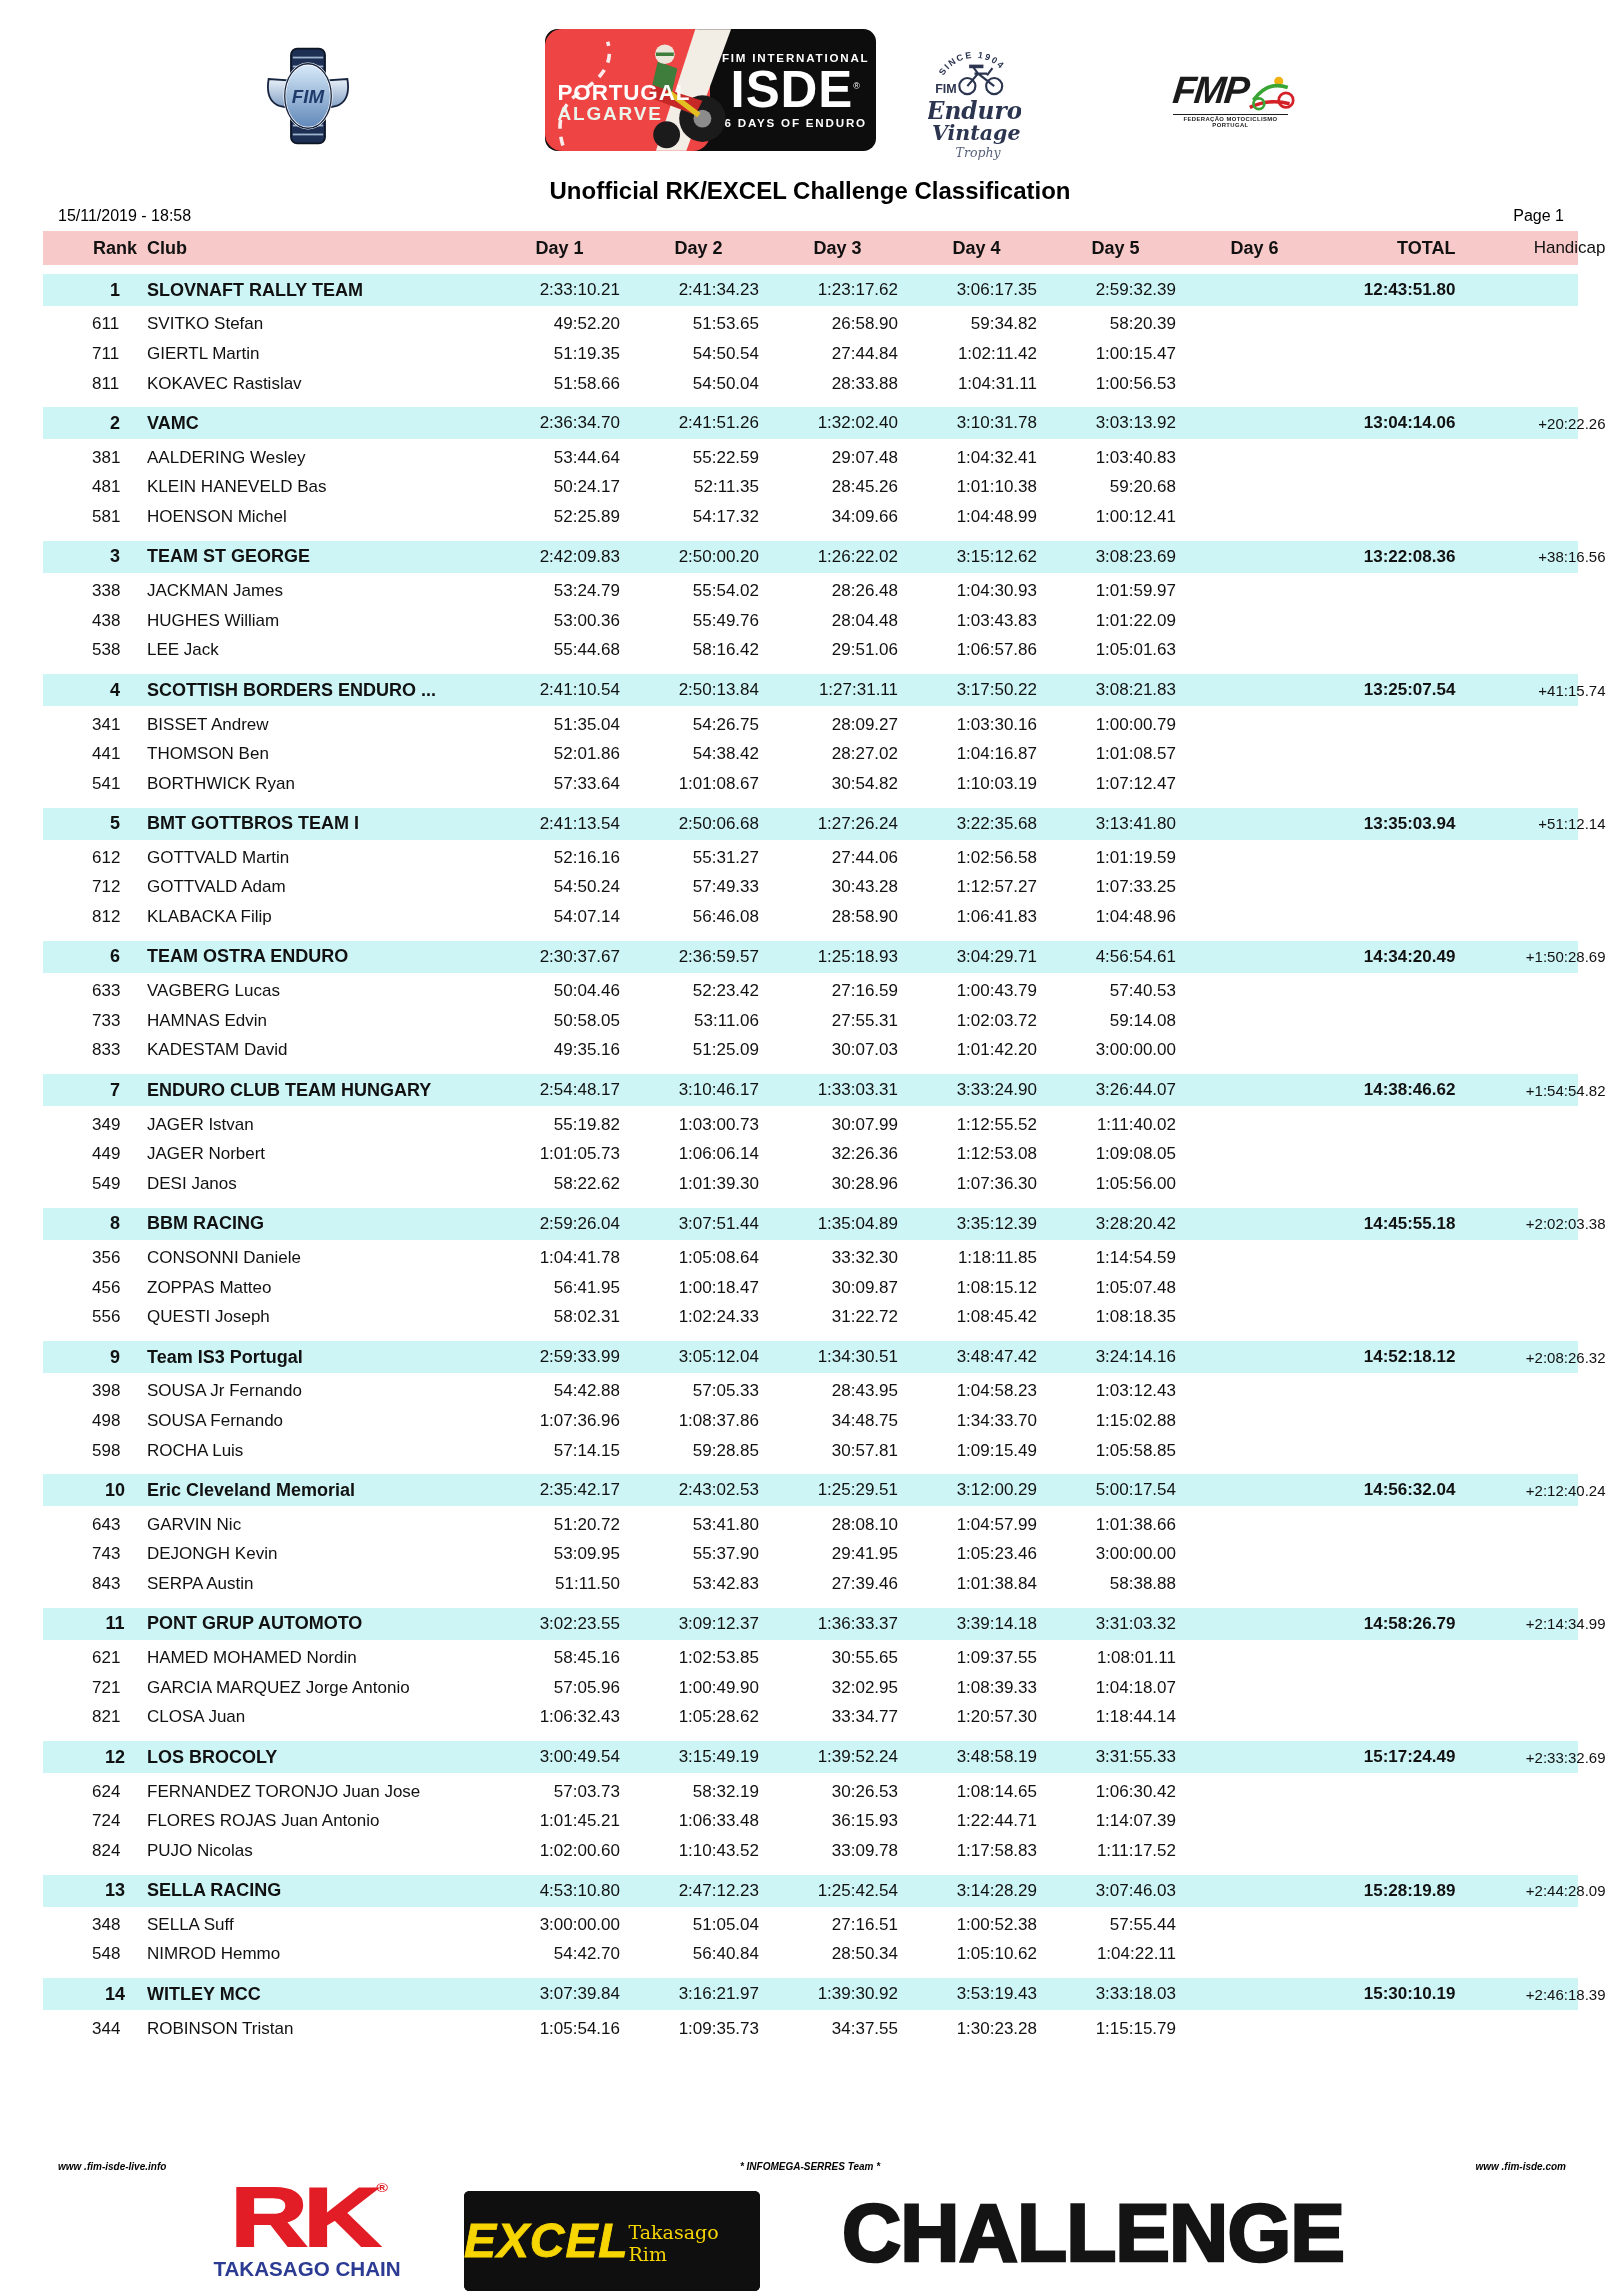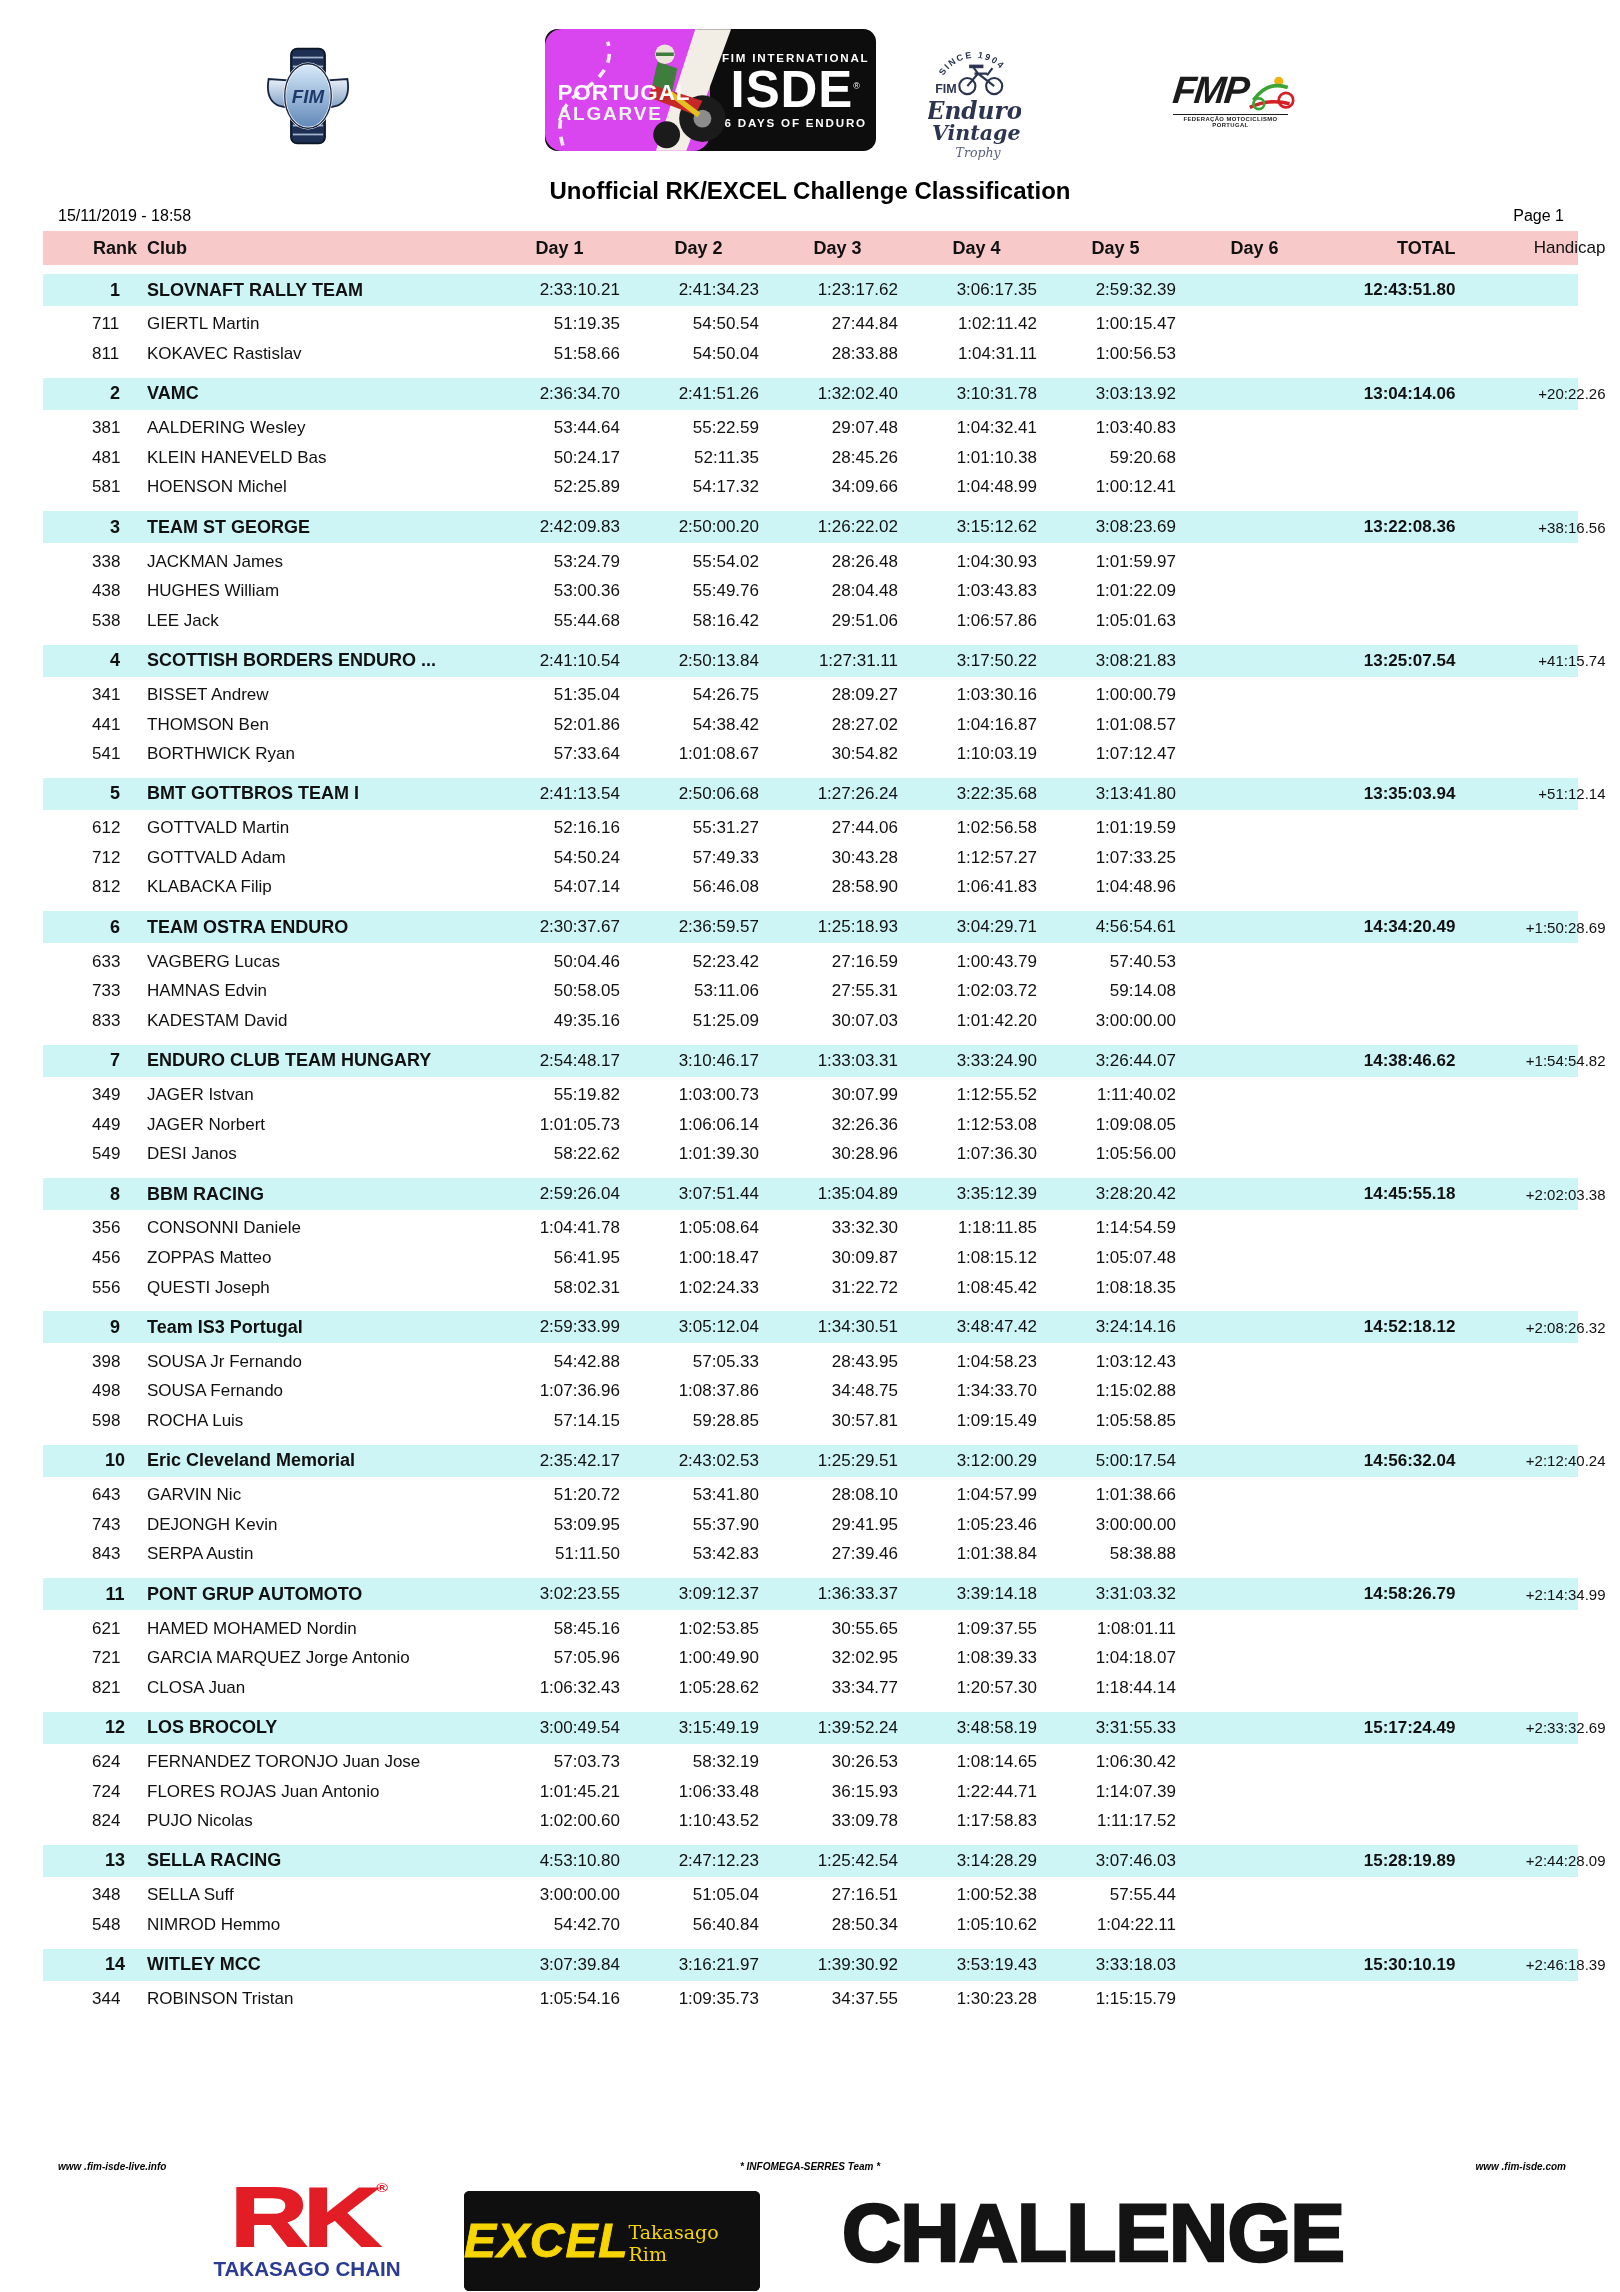--- a/index.html
+++ b/index.html
@@ -9,21 +9,21 @@
     font-family:"Liberation Sans", sans-serif; color:#111; overflow:hidden;
   }
 
   
   .logo-abs { position:absolute; }
   .fim-logo { left:265px; top:45px; width:86px; height:102px; }
   .isde-banner {
     left:545px; top:29px; width:331px; height:122px; background:#0d0d0d;
     border-radius:12.5px; overflow:hidden; display:flex;
   }
-  .isde-green { position:relative; width:165px; height:100%; background:#d946ef;border-radius:17px; }
+  .isde-green { position:relative; width:165px; height:100%; background:#ef4444;border-radius:17px; }
   .isde-green svg.curves { position:absolute; left:0; top:0; }
   .isde-place { position:absolute; left:12.5px; top:52px; color:#fff; line-height:1.04; }
   .isde-place .l1 { font-size:22.4px; font-weight:bold; letter-spacing:0.9px; }
   .isde-place .l2 { font-size:19px; font-weight:bold; letter-spacing:1.8px; color:#eaf4ea; }
   .isde-place .l3 { font-size:17px; font-weight:bold; letter-spacing:2.7px;margin-top:32px; }
   .isde-black {
     flex:1; display:flex; flex-direction:column; align-items:center;
     justify-content:center; color:#fff; gap:1.8px; padding-left:5.4px;
   }
   .isde-org { font-size:11.6px; font-weight:bold; letter-spacing:1.8px; }
@@ -196,20 +196,32 @@
           <span class="cell c-day">2:33:10.21</span>
           <span class="cell c-day">2:41:34.23</span>
           <span class="cell c-day">1:23:17.62</span>
           <span class="cell c-day">3:06:17.35</span>
           <span class="cell c-day">2:59:32.39</span>
           <span class="cell c-day"></span>
           <span class="cell c-total">12:43:51.80</span>
           <span class="cell c-hand"></span>
         </div>
         <div class="row rider-row">
+          <span class="cell c-rank">611</span>
+          <span class="cell c-club">SVITKO Stefan</span>
+          <span class="cell c-day">49:52.20</span>
+          <span class="cell c-day">51:53.65</span>
+          <span class="cell c-day">26:58.90</span>
+          <span class="cell c-day">59:34.82</span>
+          <span class="cell c-day">58:20.39</span>
+          <span class="cell c-day"></span>
+          <span class="cell c-total"></span>
+          <span class="cell c-hand"></span>
+        </div>
+        <div class="row rider-row">
           <span class="cell c-rank">711</span>
           <span class="cell c-club">GIERTL Martin</span>
           <span class="cell c-day">51:19.35</span>
           <span class="cell c-day">54:50.54</span>
           <span class="cell c-day">27:44.84</span>
           <span class="cell c-day">1:02:11.42</span>
           <span class="cell c-day">1:00:15.47</span>
           <span class="cell c-day"></span>
           <span class="cell c-total"></span>
           <span class="cell c-hand"></span>

